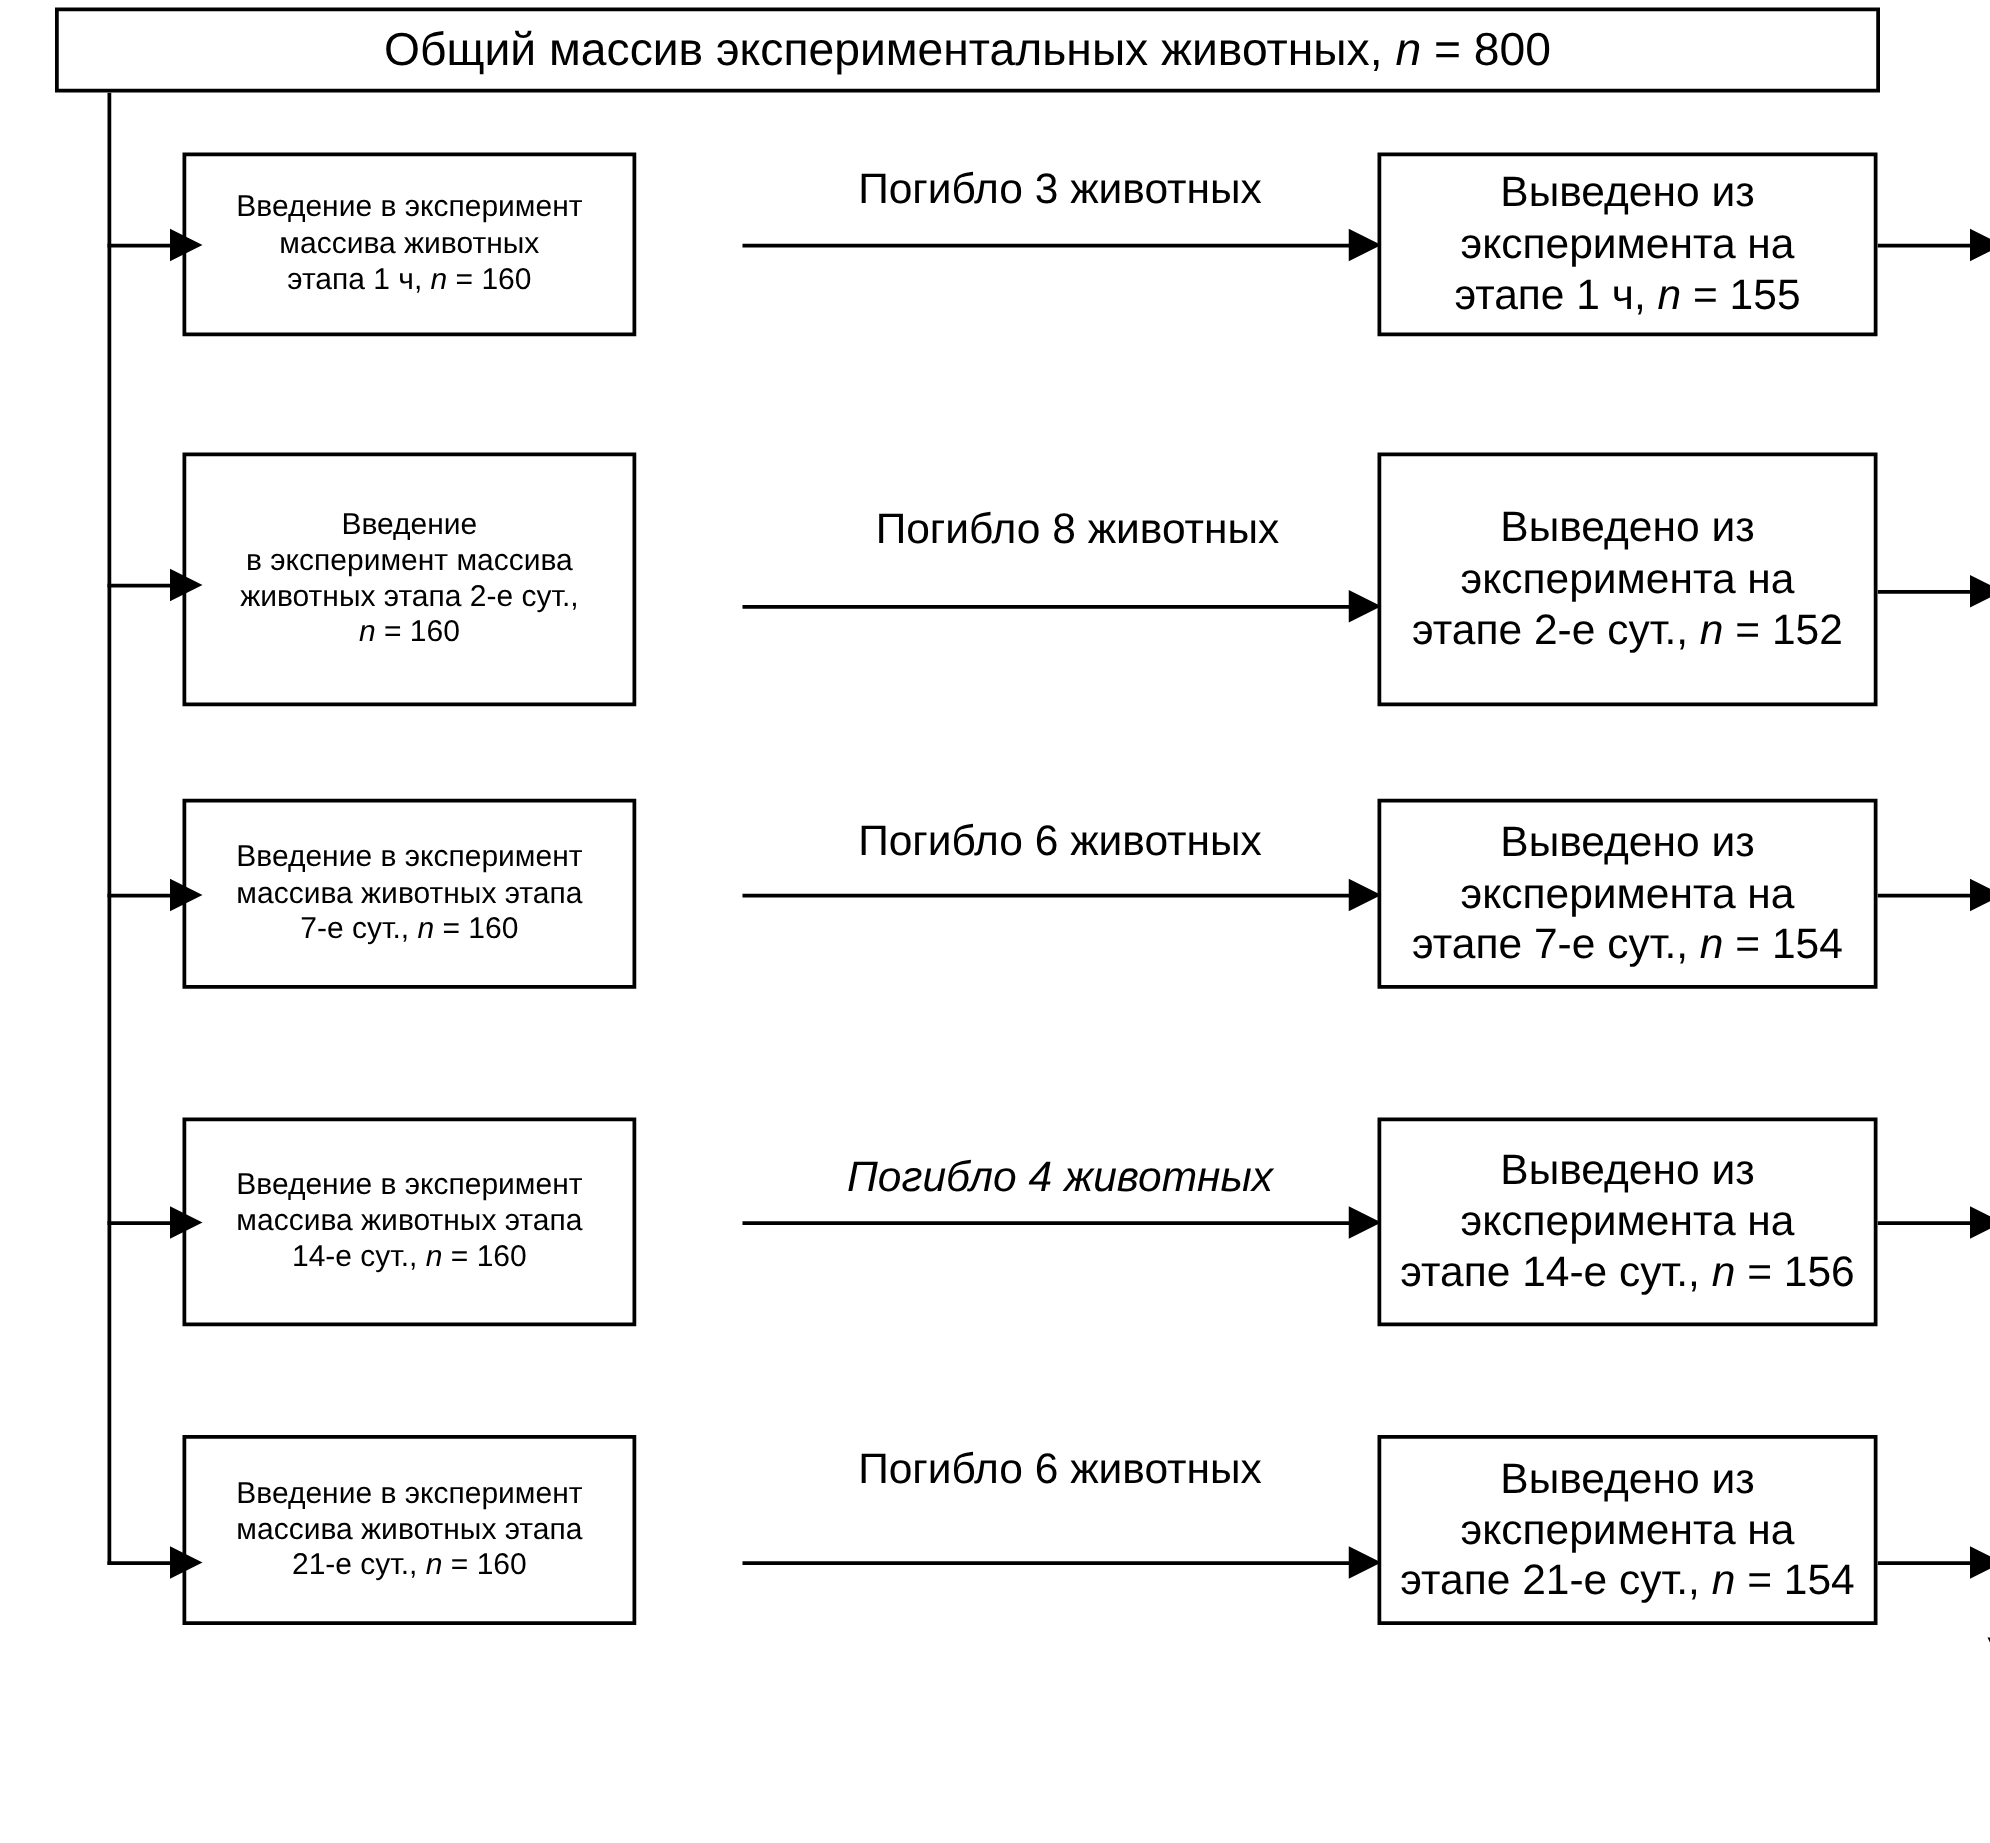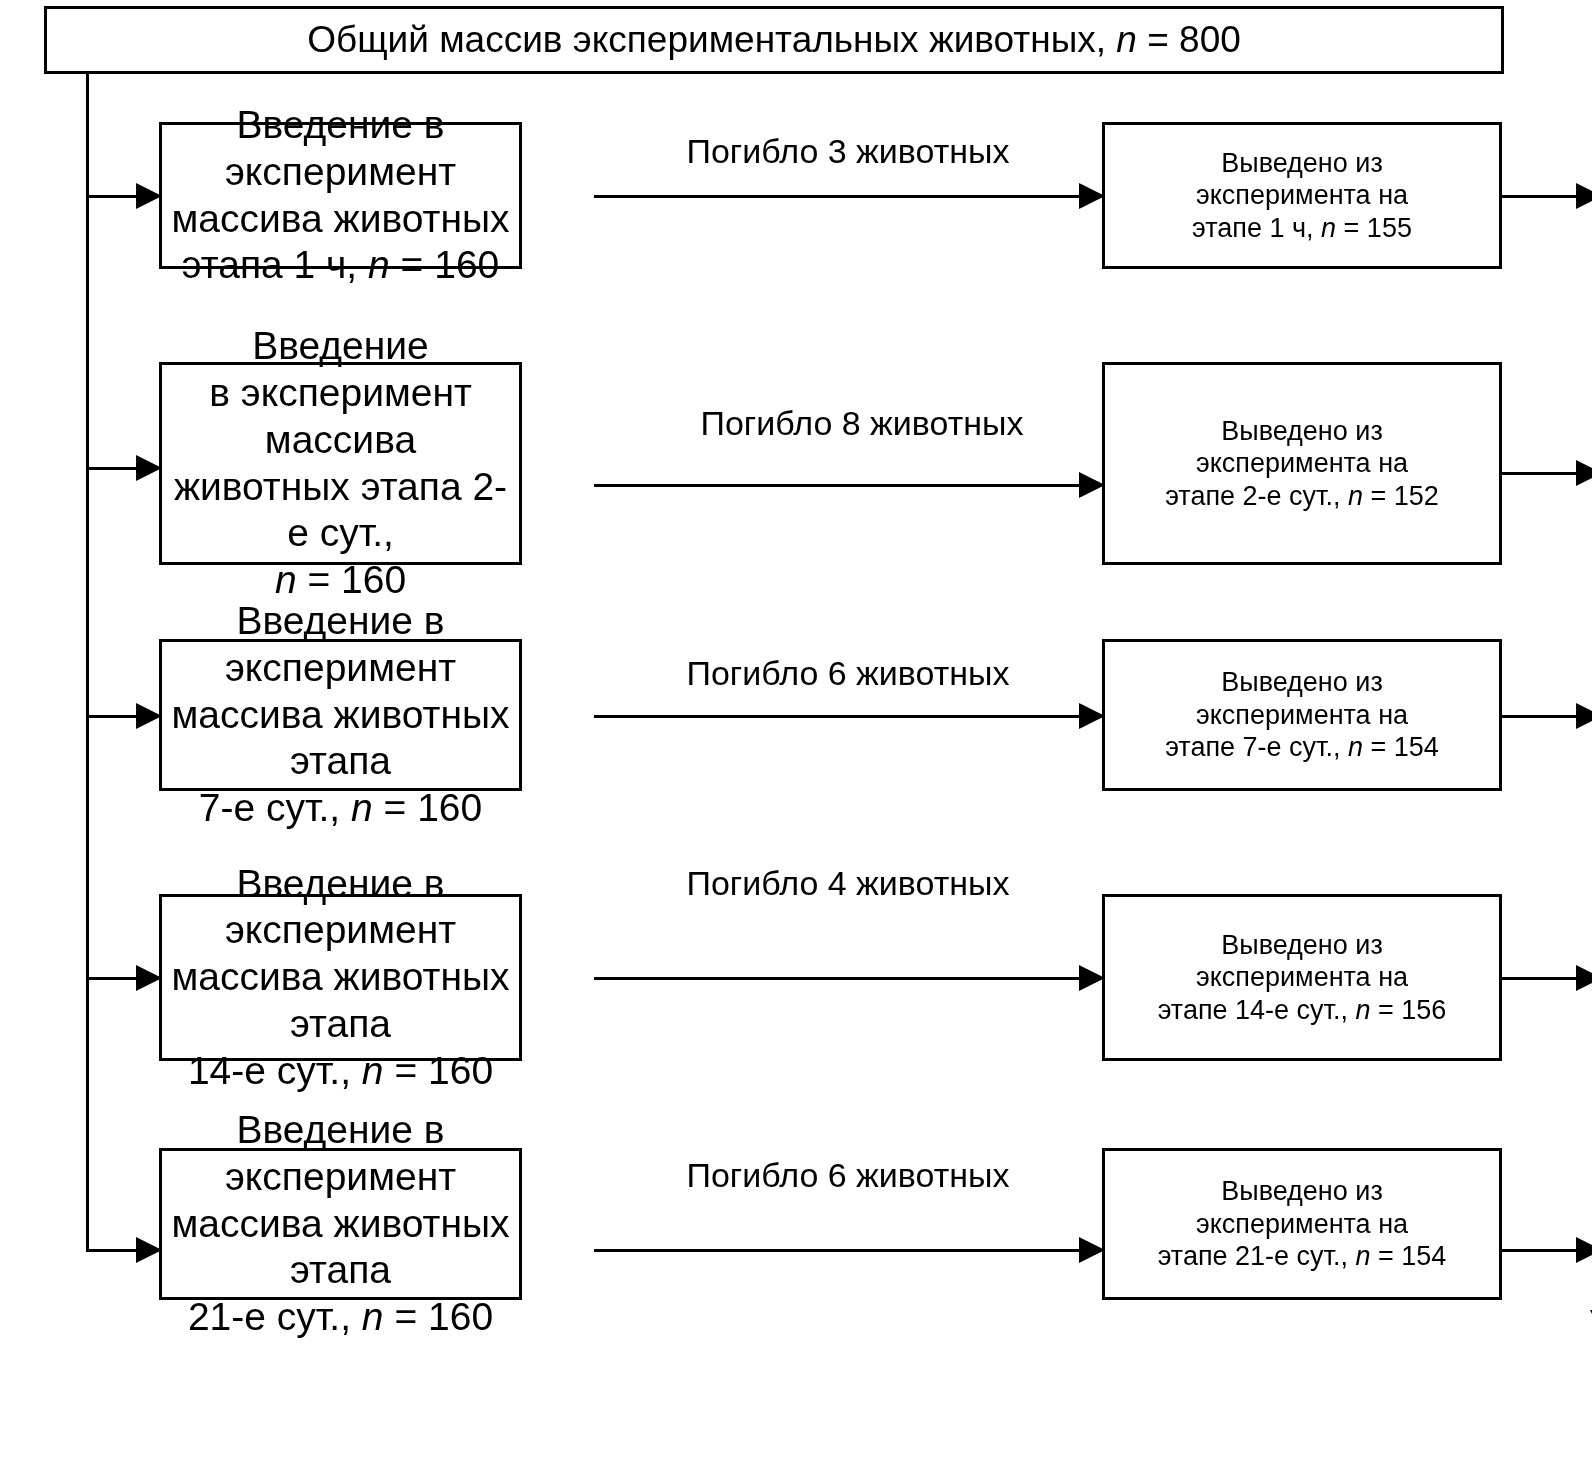--- a/index.html
+++ b/index.html
@@ -34,22 +34,22 @@
   .box .txt {
     display: block;
     width: 100%;
     padding: 0 8px;
     box-sizing: border-box;
     white-space: pre-line;
   }
   .top-box   { left: 0px;   top: 6px;    width: 1460px; height: 68px;  font-size: 37px; }
   .bottom-box{ left: 115px; top: 1359px; width: 1477px; height: 115px; font-size: 37px; }
 
-  .left-box  { left: 115px;  width: 363px; font-size: 39px; }
-  .right-box { left: 1058px; width: 400px; font-size: 27px; }
+  .left-box  { left: 102px;  width: 363px; font-size: 24px; }
+  .right-box { left: 1058px; width: 400px; font-size: 34px; }
 
   .r1-left  { top: 122px;  height: 147px; }
   .r1-right { top: 122px;  height: 147px; }
   .r2-left  { top: 362px;  height: 203px; }
   .r2-right { top: 362px;  height: 203px; }
   .r3-left  { top: 639px;  height: 152px; }
   .r3-right { top: 639px;  height: 152px; }
   .r4-left  { top: 894px;  height: 167px; }
   .r4-right { top: 894px;  height: 167px; }
   .r5-left  { top: 1148px; height: 152px; }
@@ -60,21 +60,21 @@
     position: absolute;
     width: 500px;
     text-align: center;
     font-size: 34px;
     line-height: 1.1;
     z-index: 4;
   }
   .cl1 { left: 554px; top: 133px; }
   .cl2 { left: 568px; top: 405px; }
   .cl3 { left: 554px; top: 655px; }
-  .cl4 { left: 554px; top: 865px; }
+  .cl4 { left: 554px; top: 924px; font-style: italic; }
   .cl5 { left: 554px; top: 1157px; }
 
   
   .hline {
     position: absolute;
     height: 0;
     border-top: 3px solid #000;
     z-index: 2;
   }
   .vline {

